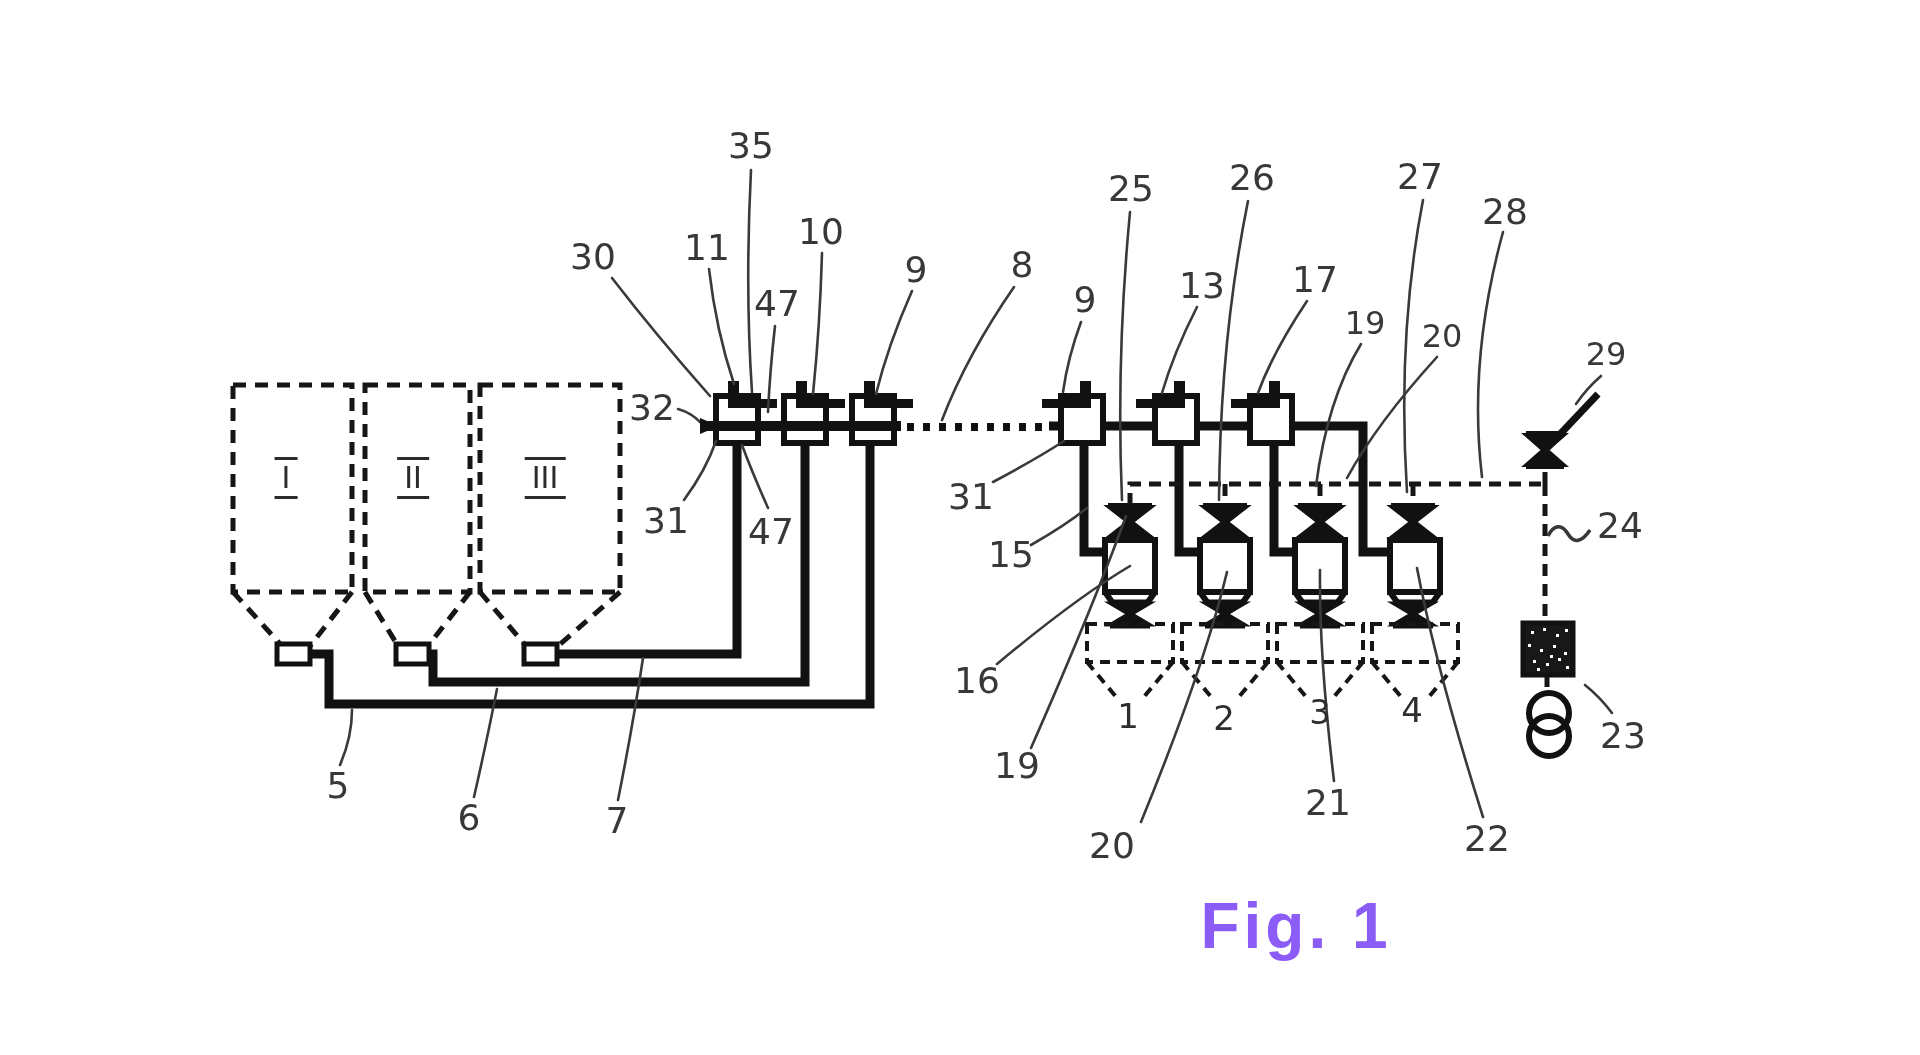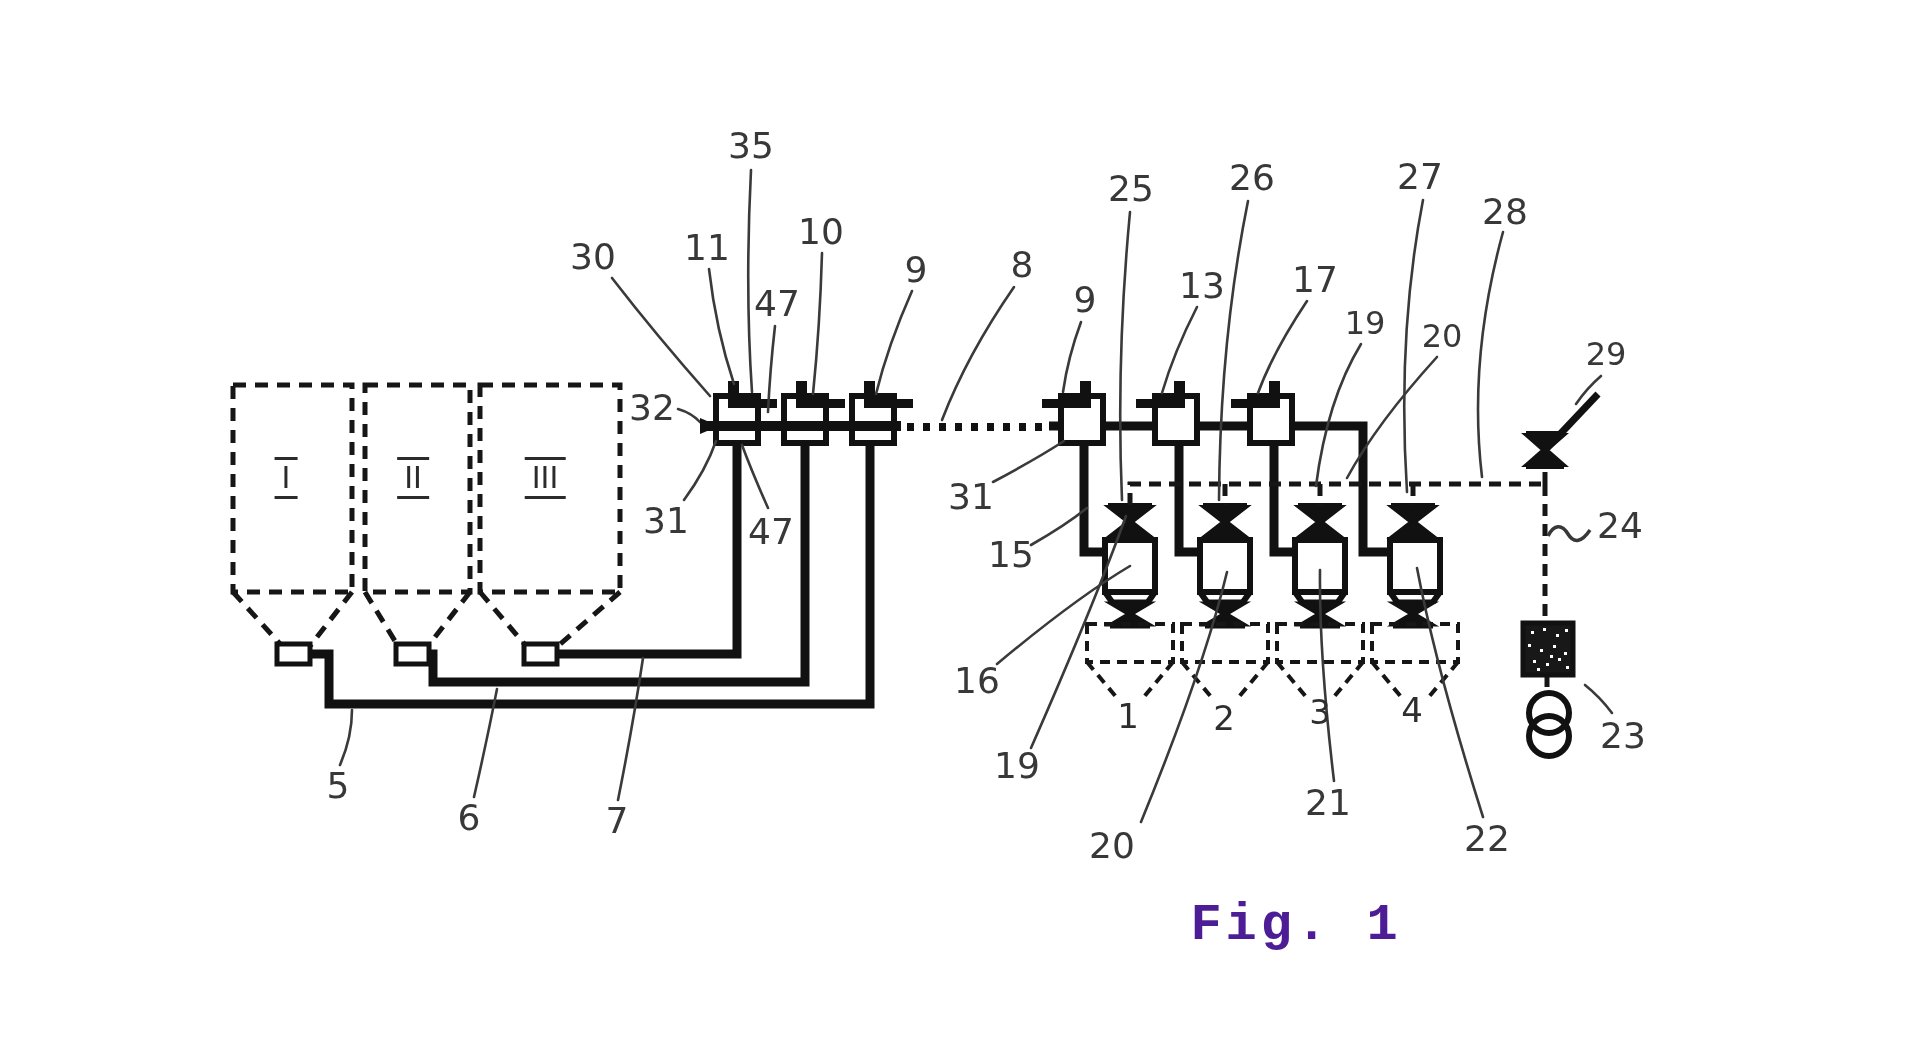--- a/index.html
+++ b/index.html
@@ -13,22 +13,22 @@
     color:#383838;font-size:36px;line-height:1;white-space:nowrap;
     font-family:"DejaVu Sans", sans-serif;
   }
   .lbl.small{font-size:32px;}
   .bin-num{color:#2e2e2e;font-size:34px;}
   .numeral{
     color:#2b2b2b;font-size:30px;padding:3px 7px;
     border-top:3px solid #2b2b2b;border-bottom:3px solid #2b2b2b;
   }
   .fig-caption{
-    color:#4c1d95;font-size:52px;font-weight:bold;letter-spacing:4px;
-    font-family:Liberation Mono, monospace;
+    color:#8b5cf6;font-size:64px;font-weight:bold;letter-spacing:4px;
+    font-family:Liberation Sans, sans-serif;
   }
 </style>
 </head>
 <body>
 
 <div id="stage">
 
   <svg width="1920" height="1055" viewBox="0 0 1920 1055">
 
     <g fill="none" stroke="#161616" stroke-width="5" stroke-dasharray="13 9">

